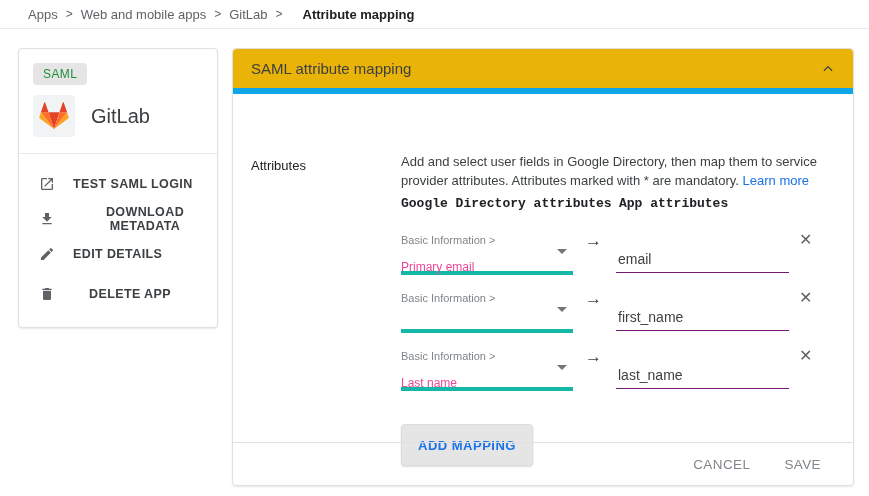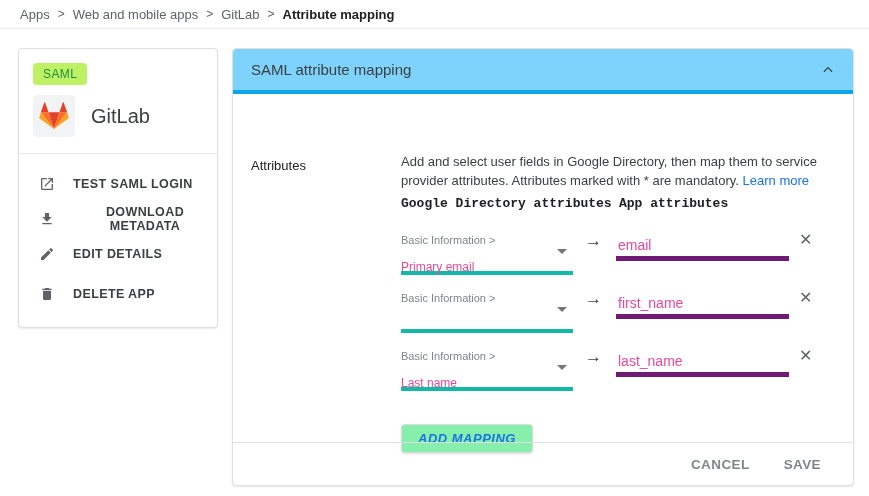--- a/index.html
+++ b/index.html
@@ -1,71 +1,71 @@
 <!DOCTYPE html>
 <html><head>
 <meta charset="utf-8">
 <style>
   * { margin:0; padding:0; box-sizing:border-box; }
   html,body { background:#fff; font-family:"Liberation Sans","DejaVu Sans",sans-serif; }
   .page { position:relative; width:869px; height:496px; background:#fff; overflow:hidden; }
 
   
-  .breadcrumb { position:absolute; left:20px; top:0; height:28px; display:flex; align-items:center; gap:8px; font-size:13px; color:#5f6368; }
+  .breadcrumb { position:absolute; left:28px; top:0; height:28px; display:flex; align-items:center; gap:8px; font-size:13px; color:#5f6368; }
   .breadcrumb .crumb { cursor:pointer; }
   .breadcrumb .sep { color:#5f6368; font-size:12px; }
-  .breadcrumb .current { color:#202124; font-weight:bold; }
+  .breadcrumb .current { color:#202124; font-weight:bold;margin-left:12px; }
   .top-divider { position:absolute; left:0; top:28px; width:869px; border-top:1px solid #e8eaed; }
 
   
   .card { position:absolute; background:#fff; border:1px solid #e0e0e0; border-radius:4px; box-shadow:0 1px 2px rgba(60,64,67,.12); }
   .app-card { left:18px; top:48px; width:200px; height:280px; }
   .panel-card { left:232px; top:48px; width:622px; height:438px; }
 
   
-  .saml-badge { display:inline-block; margin:14px 0 0 14px; background:#bef264; color:#1e8e3e; font-size:12px; letter-spacing:.4px; padding:4px 10px; border-radius:4px; }
+  .saml-badge { display:inline-block; margin:14px 0 0 14px; background:#e5e5e5; color:#1e8e3e; font-size:12px; letter-spacing:.4px; padding:4px 10px; border-radius:4px; }
   .app-identity { display:flex; align-items:center; margin:10px 0 0 14px; }
   .app-logo { width:42px; height:42px; background:#f1f3f4; border-radius:4px; display:flex; align-items:center; justify-content:center; }
   .app-logo svg { width:30px; height:28px; }
   .app-name { margin-left:16px; font-size:20px; color:#3c4043; }
   .card-divider { border-top:1px solid #e8eaed; margin-top:16px; }
   .app-actions { padding:12px 0 0 0;text-align:center; }
   .action-item { display:flex; align-items:center; height:35px; padding-left:20px; cursor:pointer; color:#3c4043; }
-  .action-item.last { margin-top:5px; }
+  .action-item.last { margin-top:5px;gap:16px; }
   .action-item svg { width:16px; height:16px; fill:#5f6368; flex:none; }
   .action-label { margin-left:18px; font-size:12.5px; font-weight:bold; letter-spacing:.4px; color:#3c4043; }
 
   
-  .panel-header { height:45px; background:#7dd3fc; border-bottom:4px solid #0ea5e9; border-radius:4px 4px 0 0; display:flex; align-items:center; padding:0 18px; }
+  .panel-header { height:45px; background:#eab308; border-bottom:6px solid #0ea5e9; border-radius:4px 4px 0 0; display:flex; align-items:center; padding:0 18px; }
   .panel-title { font-size:15px; color:#3c4043; }
   .collapse-btn { margin-left:auto; background:none; border:none; cursor:pointer; display:flex; align-items:center; }
   .collapse-btn svg { width:14px; height:14px; stroke:#3c4043; fill:none; stroke-width:2; }
 
   .panel-body { position:relative; height:392px; }
   .section-label { position:absolute; left:18px; top:64px; font-size:13px; color:#202124; }
   .section-desc { position:absolute; left:168px; top:58px; width:424px; font-size:13px; line-height:19px; color:#3c4043; }
   .learn-more { color:#1a73e8; cursor:pointer; text-decoration:none; }
 
   .col-header { position:absolute; top:102px; font-size:13px; font-weight:bold; color:#202124;font-family:Liberation Mono, monospace; }
   .col-dir { left:168px; } .col-app { left:386px; }
 
   .map-row { position:absolute; left:0; width:100%; height:42px; }
   .row1 { top:126px; } .row2 { top:184px; } .row3 { top:242px; }
   .dir-select { position:absolute; left:168px; top:14px; width:172px; height:41px; border-bottom:4px solid #14b8a6; cursor:pointer; }
   .sel-cat { font-size:11px; color:#80868b; line-height:13px; }
   .sel-val { font-size:12px; color:#ec4899; line-height:18px; margin-top:11px; }
   .caret { position:absolute; right:6px; top:15px; width:0; height:0; border-left:5px solid transparent; border-right:5px solid transparent; border-top:5px solid #757575; }
   .map-arrow { position:absolute; left:352px; top:11px; font-size:17px; color:#3c4043; }
-  .app-input { position:absolute; left:383px; top:0; width:173px; height:41px; border:none; border-bottom:5px solid #701a75; background:transparent; padding:14px 0 0 2px; font-size:14px; color:#ec4899; font-family:"Liberation Sans","DejaVu Sans",sans-serif; outline:none; }
+  .app-input { position:absolute; left:383px; top:12px; width:173px; height:41px; border:none; border-bottom:1px solid #701a75; background:transparent; padding:14px 0 0 2px; font-size:14px; color:#404040; font-family:"Liberation Sans","DejaVu Sans",sans-serif; outline:none; }
   .remove-btn { position:absolute; left:566px; top:12px; background:none; border:none; font-size:16px; color:#5f6368; cursor:pointer; line-height:1; }
 
-  .add-mapping-btn { position:absolute; left:168px; top:330px; height:29px; padding:0 16px; background:#86efac; border:1px solid #dadce0; border-radius:4px; box-shadow:0 1px 2px rgba(60,64,67,.18); color:#1a73e8; font-size:13px; font-weight:bold; letter-spacing:.5px; cursor:pointer; font-family:"Liberation Sans","DejaVu Sans",sans-serif;font-style:italic; }
+  .add-mapping-btn { position:absolute; left:168px; top:330px; height:42px; padding:0 16px; background:#e5e5e5; border:1px solid #dadce0; border-radius:4px; box-shadow:0 1px 2px rgba(60,64,67,.18); color:#1a73e8; font-size:13px; font-weight:bold; letter-spacing:.5px; cursor:pointer; font-family:"Liberation Sans","DejaVu Sans",sans-serif; }
 
   .panel-footer { position:absolute; left:0; bottom:0; width:100%; height:44px; border-top:1px solid #e0e0e0; display:flex; align-items:center; justify-content:flex-end; padding-right:24px; gap:18px; }
-  .footer-btn { background:none; border:none; font-size:13.5px; font-weight:bold; letter-spacing:.4px; color:#80868b; cursor:pointer; padding:8px; font-family:"Liberation Sans","DejaVu Sans",sans-serif; }
+  .footer-btn { background:none; border:none; font-size:13.5px; font-weight:normal; letter-spacing:.4px; color:#80868b; cursor:pointer; padding:8px; font-family:"Liberation Sans","DejaVu Sans",sans-serif; }
 </style>
 </head>
 <body>
 
 <div class="page">
 
   <div class="breadcrumb">
     <span class="crumb">Apps</span>
     <span class="sep">&gt;</span>
     <span class="crumb">Web and mobile apps</span>

